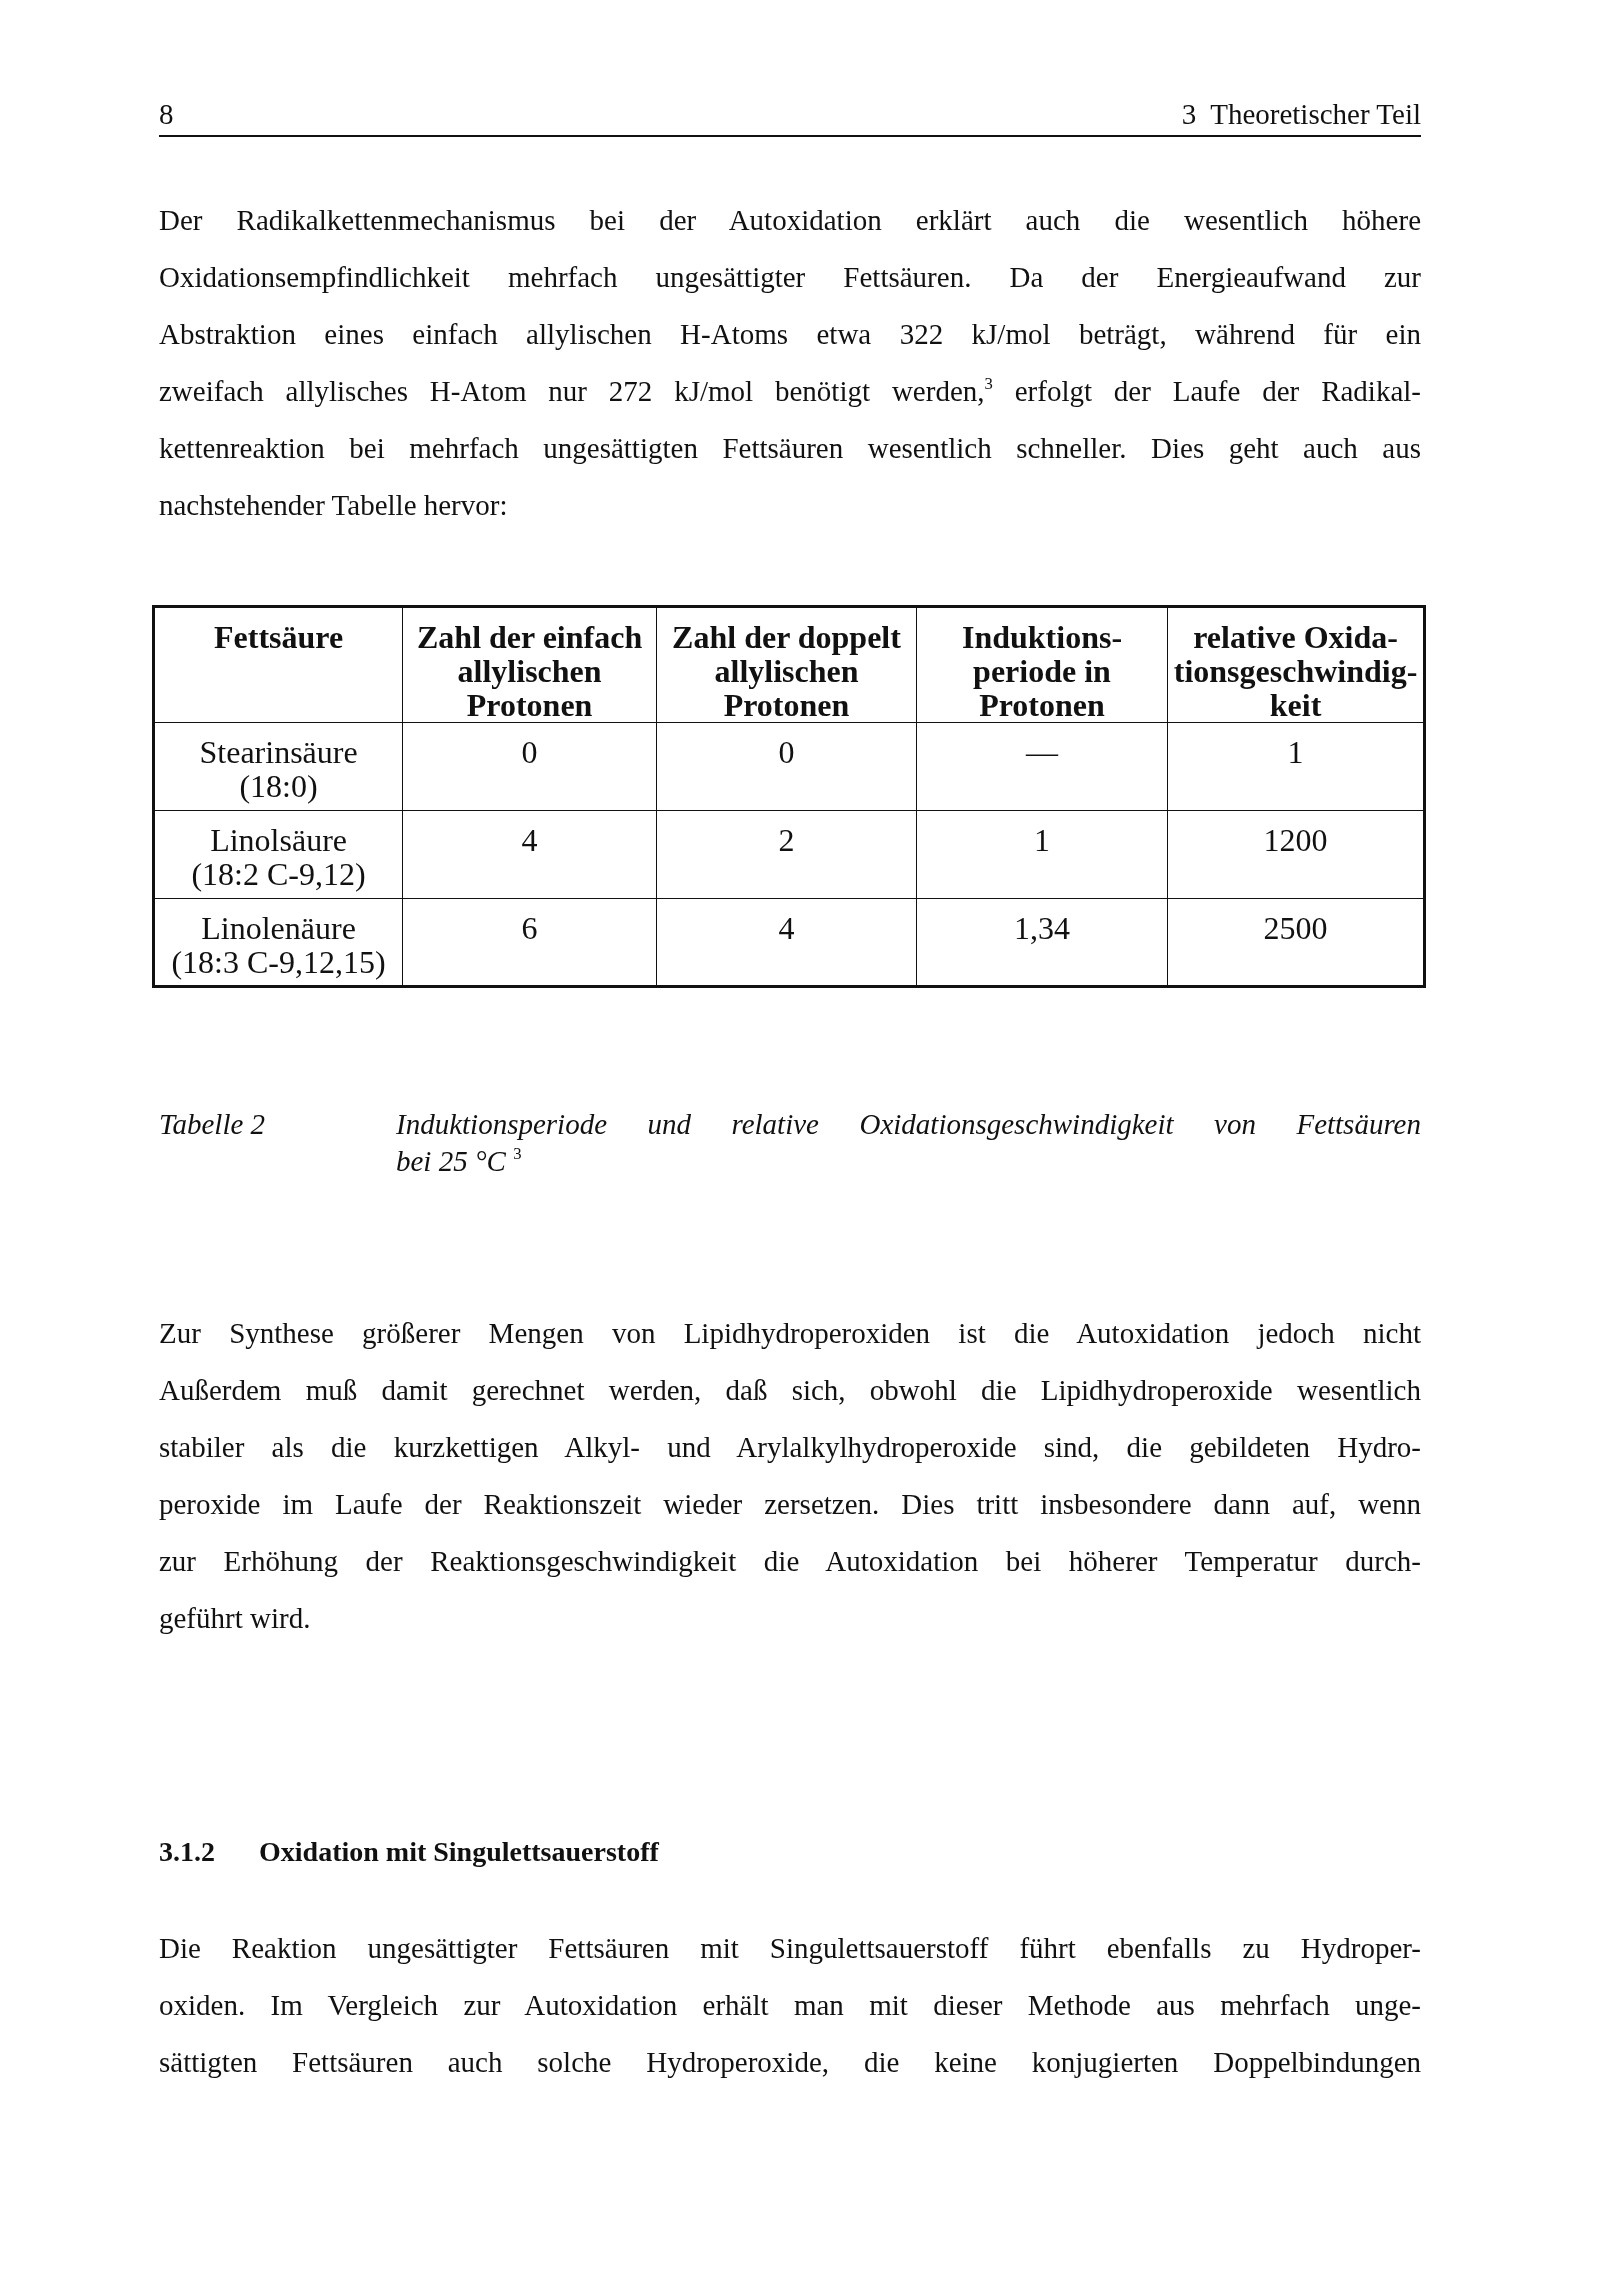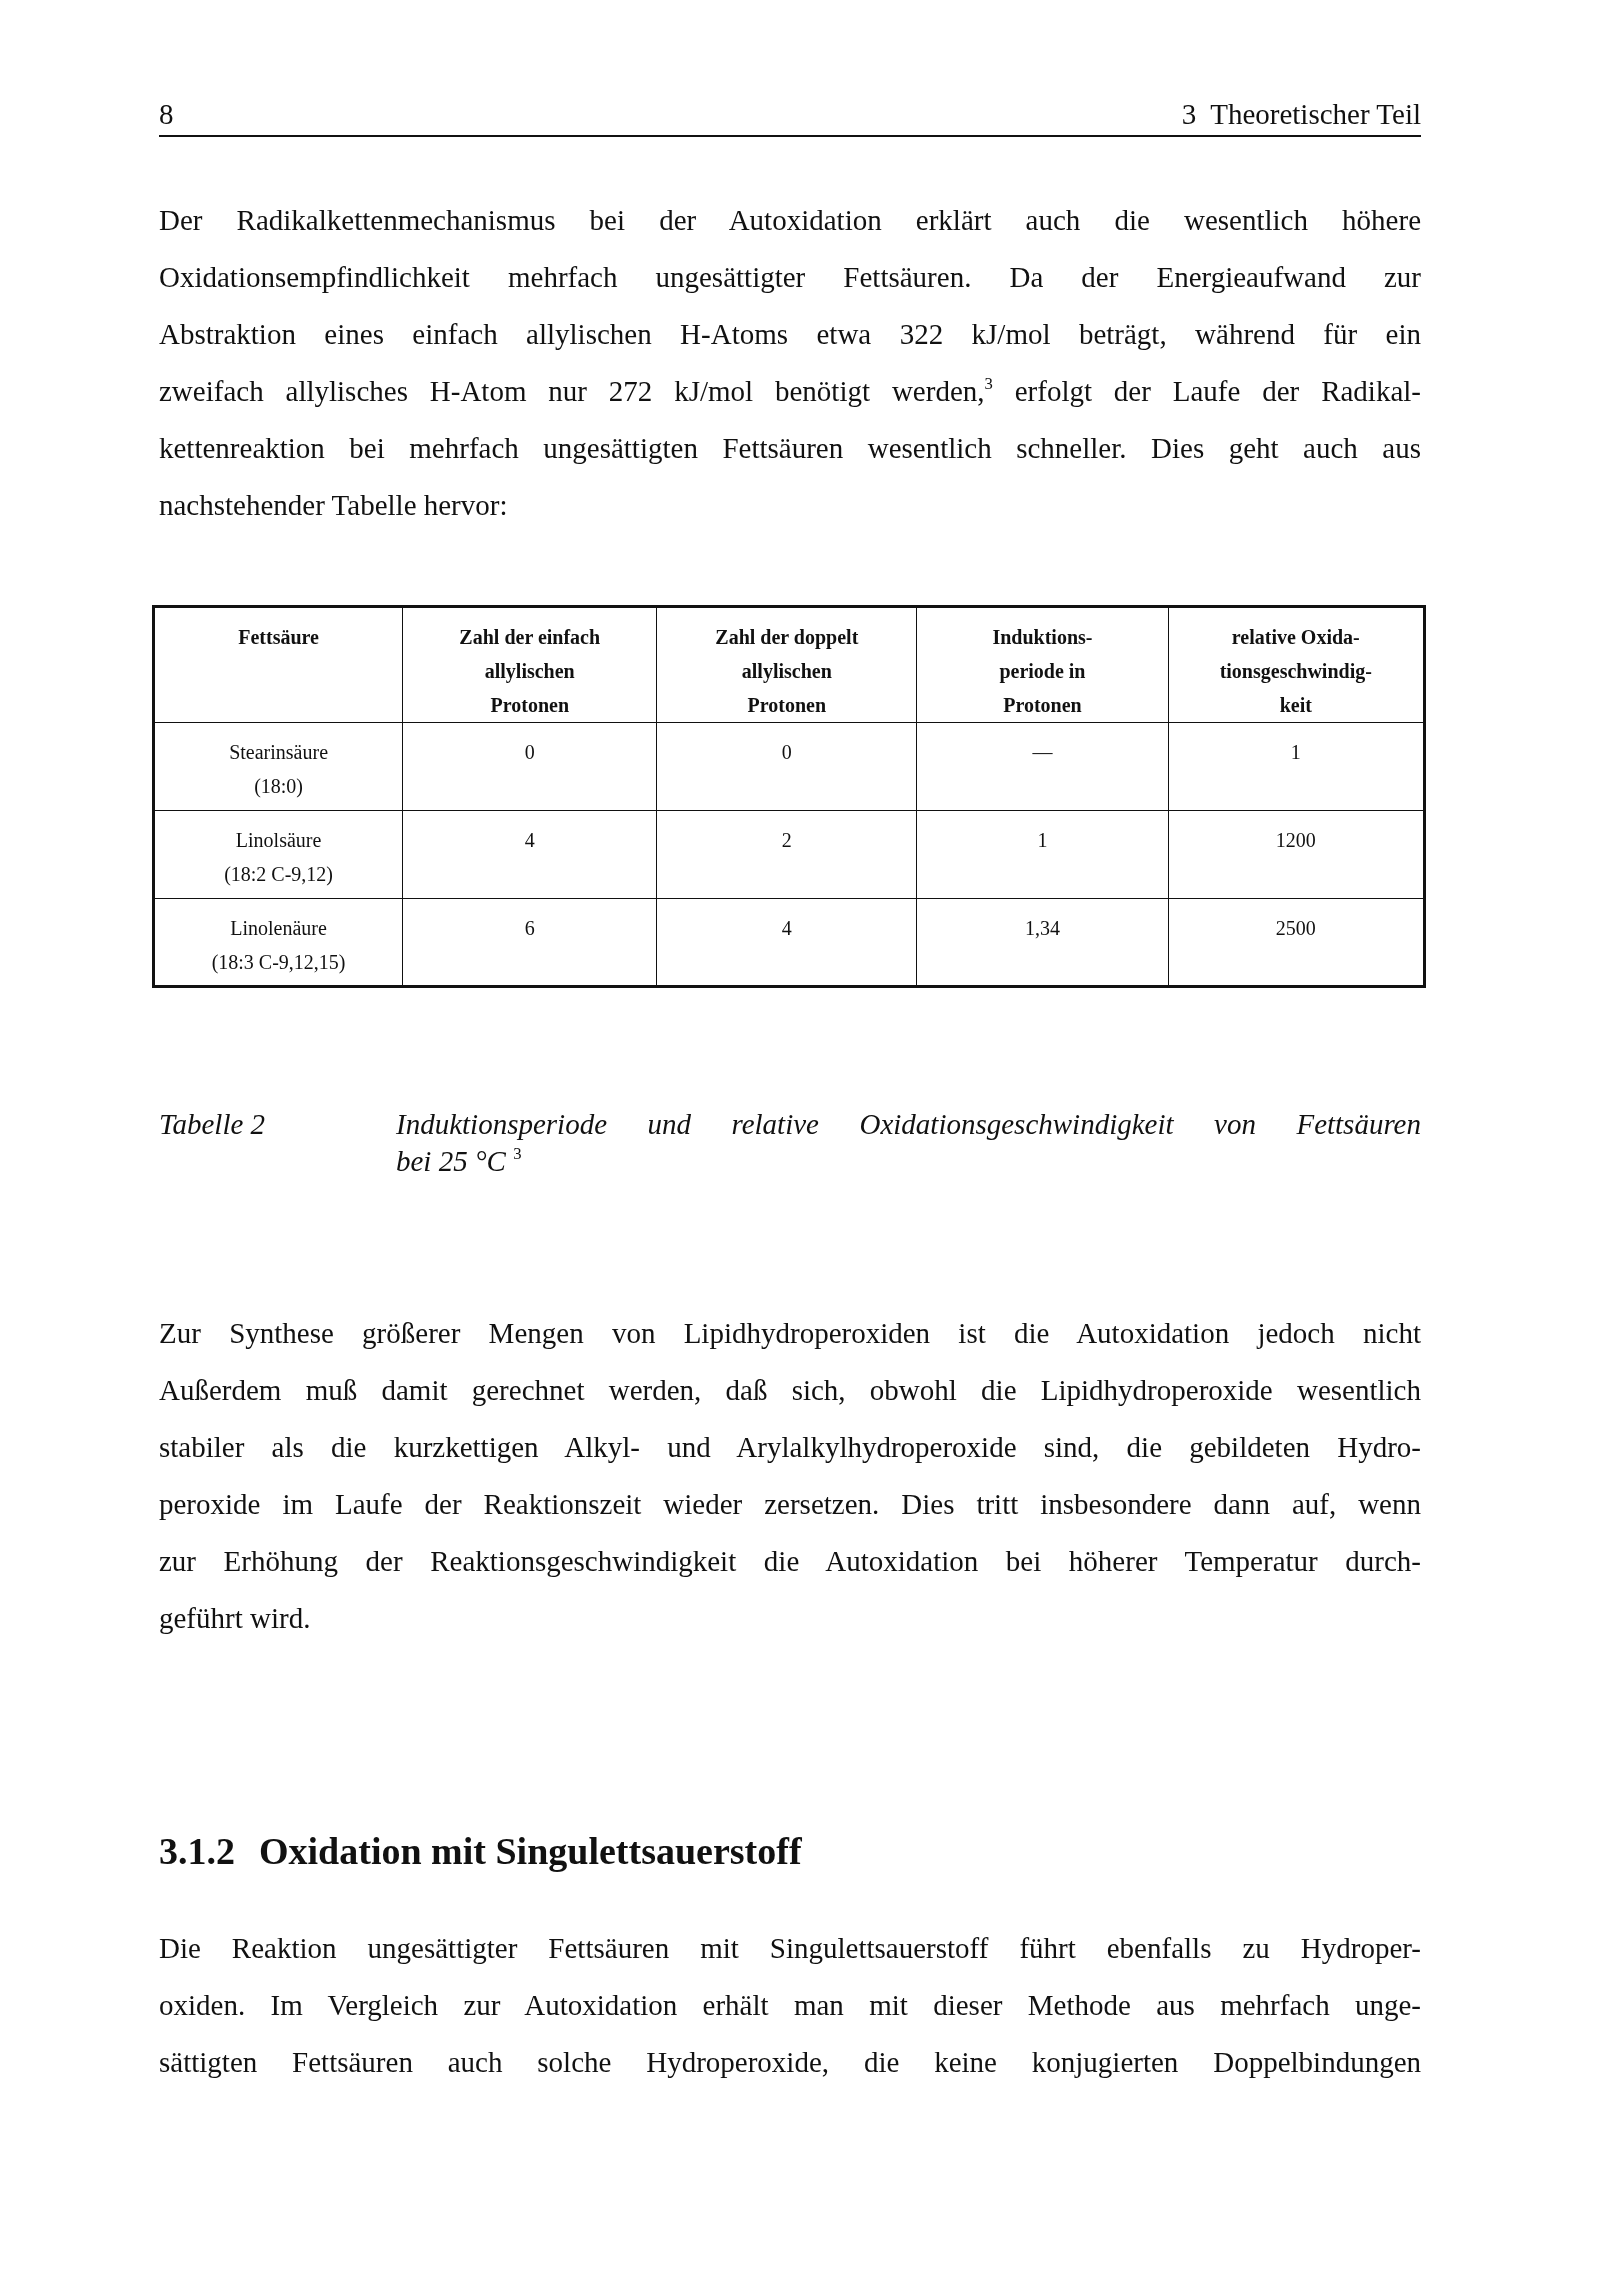--- a/index.html
+++ b/index.html
@@ -17,37 +17,37 @@
   .para .line { display: block; height: 57px; white-space: nowrap;
                 text-align: justify; text-align-last: justify; }
   .para .line.last { text-align-last: left; }
   sup { font-size: 16.7px; vertical-align: 11.8px; line-height: 0; }
 
   #p1 { top: 192px; }
   #p2 { top: 1305px; }
   #p3 { top: 1920px; }
 
   table.data { position: absolute; left: 152px; top: 605px; width: 1274px;
-               border-collapse: collapse; border: 3.9px solid #111; font-size: 20px; }
+               border-collapse: collapse; border: 3.9px solid #111; font-size: 32px; }
   table.data th, table.data td { border: 1.5px solid #111; text-align: center;
                vertical-align: top; padding: 0; }
   table.data th { font-weight: bold; line-height: 34px; height: 116px; padding-top: 11.8px; box-sizing: border-box; }
   table.data td { line-height: 34px; height: 88px; padding-top: 11.8px; box-sizing: border-box; }
   table.data th span, table.data td span { display: block; }
   col.c1 { width: 250px; } col.c2 { width: 255px; } col.c3 { width: 261px; }
   col.c4 { width: 252px; } col.c5 { width: 257px; }
 
   .caption { position: absolute; left: 159px; top: 1106px; width: 1262px;
              font-style: italic; font-size: 29px; line-height: 37px; }
   .caption .label { position: absolute; left: 0; top: 0; }
   .caption .text { position: absolute; left: 237px; top: 0; width: 1025px; }
   .caption .text .l1 { display: block; text-align: justify; text-align-last: justify; white-space: nowrap; }
   .caption .text sup { font-style: normal; font-weight: normal; }
 
-  .heading { position: absolute; left: 159px; top: 1833px; font-weight: bold; font-size: 38px;
+  .heading { position: absolute; left: 159px; top: 1833px; font-weight: bold; font-size: 28px;
              line-height: 37px; white-space: nowrap; }
   .heading .num { display: inline-block; width: 100px; }
 </style>
 </head>
 <body>
 
 <div class="page">
 
   <div class="header">
     <span class="pnum">8</span>

